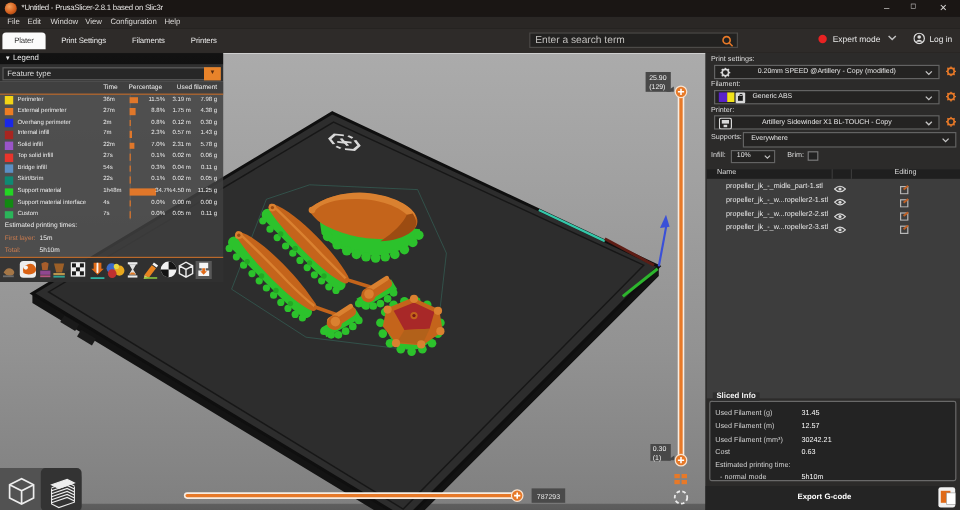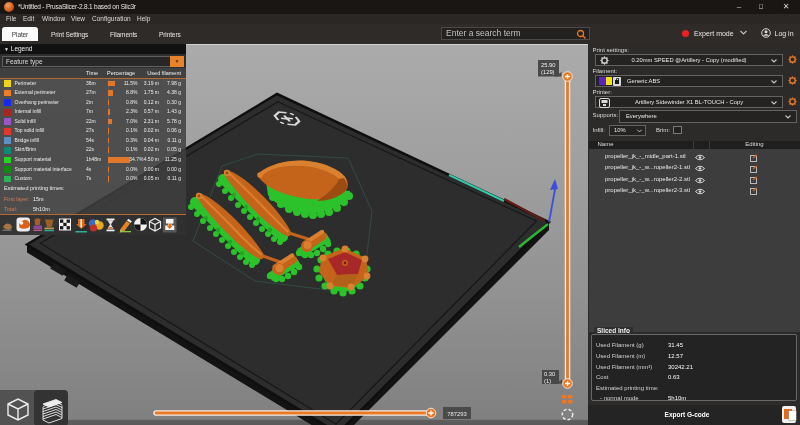--- a/index.html
+++ b/index.html
@@ -11,21 +11,21 @@
 #titlebar .logo{position:absolute;left:4px;top:2px;width:10px;height:10px;border-radius:50%;background:radial-gradient(circle at 38% 35%,#f2a05c,#d55f1d 55%,#7c3610);}
 #titlebar .t{position:absolute;left:18px;top:0;letter-spacing:-0.2px;}
 .winbtn{position:absolute;top:0;width:12px;height:14px;color:#d8d6d5;font-size:8px;text-align:center;line-height:13px;}
 
 #menubar{left:0;top:14px;width:800px;height:10px;background:#2a2725;color:#dddbd9;font-size:6.5px;line-height:10px;}
 #menubar span{position:absolute;top:0;}
 
 #tabbar{left:0;top:24px;width:800px;height:20px;background:#2e2b29;color:#e8e8e8;font-size:6.5px;letter-spacing:-0.1px;}
 #tabplater{position:absolute;left:2px;top:3px;width:36px;height:14px;background:#fbfbfb;border-radius:3px 3px 0 0;color:#3a3a3a;text-align:center;line-height:15px;}
 .tab{position:absolute;top:3px;height:16px;line-height:15px;}
-#search{position:absolute;left:441px;top:27px;width:149px;height:13px;background:#222120;border:1px solid #4c4a48;color:#c2c0be;font-size:8.5px;line-height:11px;padding-left:4px;}
+#search{position:absolute;left:441px;top:27px;width:174px;height:13px;background:#222120;border:1px solid #4c4a48;color:#c2c0be;font-size:8.5px;line-height:11px;padding-left:4px;}
 #search svg{position:absolute;right:2px;top:1px;}
 #modebar{position:absolute;left:682px;top:0;height:20px;color:#e8e8e8;font-size:7px;line-height:20px;white-space:nowrap;}
 
 #viewport{left:0;top:44px;width:588px;height:381px;background:linear-gradient(180deg,#ababab 0%,#a0a0a0 30%,#929292 65%,#808080 98.5%,#5e5e5e 98.8%,#5a5a5a 100%);border-top:1px solid #cfcfcf;}
 
 #legend{left:0;top:44px;width:186px;height:191px;font-size:5px;color:#ededed;}
 #legendhead{position:absolute;left:0;top:0;width:186px;height:10px;background:rgba(4,4,4,0.92);line-height:10px;font-size:6.5px;}
 #featrow{position:absolute;left:0;top:10px;width:186px;height:14px;background:rgba(26,26,26,0.85);}
 #featdd{position:absolute;left:2px;top:2px;width:182px;height:11px;background:rgba(38,38,38,0.8);border:1px solid #5f5f5f;line-height:9px;padding-left:3px;color:#dcdcdc;font-size:6.5px;}
 #featbtn{position:absolute;right:-1px;top:-1px;width:14px;height:11px;background:#e8832a;color:#5a2c0e;font-size:5px;text-align:center;line-height:11px;}

